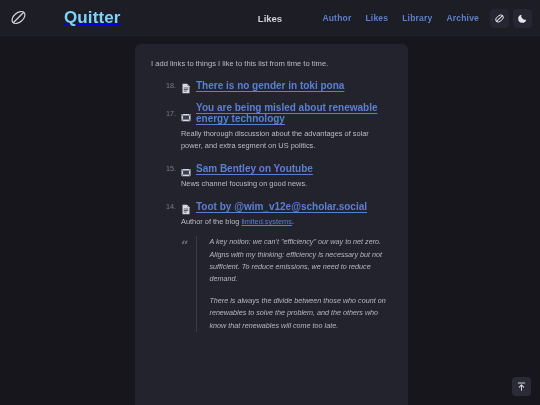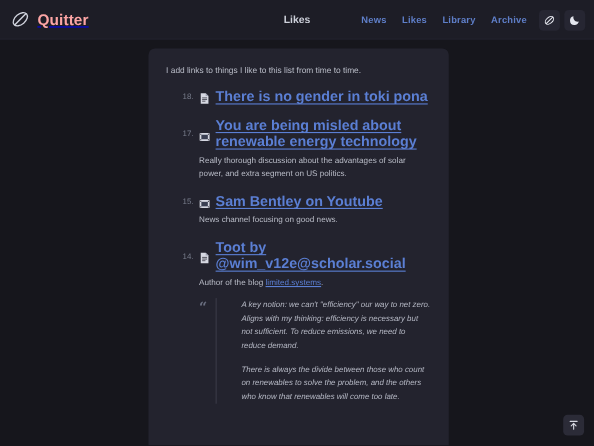--- a/index.html
+++ b/index.html
@@ -17,21 +17,21 @@
     background: #1d1d26;
     display: flex; align-items: center;
     border-bottom: 1px solid #22222c;
   }
   #brand {
     display: flex; align-items: center; gap: 7px;
     margin-left: 10px; width: 200px;
   }
   #brand .logo { width: 17px; height: 17px; display: block; flex: 0 0 auto; }
   #brand .wordmark {
-    color: #fca5a5; font-size: 14px; font-weight: bold; letter-spacing: .1px;
+    color: #7dd3fc; font-size: 17px; font-weight: bold; letter-spacing: .1px; margin-left: 30px;
   }
   #page-title-center {
     position: absolute; left: 0; right: 0; top: 0; height: 36px;
     display: flex; align-items: center; justify-content: center;
     pointer-events: none;
   }
   #page-title-center .t { color: #cdd0da; font-size: 9.5px; font-weight: bold; }
 
   #topnav {
     position: absolute; right: 8px; top: 0; height: 36px;
@@ -65,41 +65,41 @@
   ol#likes-list { list-style: none; }
   li.like-item { display: block; margin-bottom: 11px; }
   .item-head { display: flex; align-items: center; gap: 5px; }
   .item-num {
     color: #787d8c; font-size: 7.2px; width: 13px; text-align: right;
     flex: 0 0 auto;
     margin-left: 12px;
   }
   .item-icon { width: 10px; height: 11px; flex: 0 0 auto; display: block; }
   .item-link {
-    color: #5b7fd4; font-size: 13px; font-weight: bold;
+    color: #5b7fd4; font-size: 10px; font-weight: bold;
     text-underline-offset: 1.5px;
   }
   .item-desc {
     color: #b9bcc7; font-size: 7.4px; line-height: 1.62;
     margin-left: 30px; margin-top: 4px;
   }
   .item-desc a { color: #5b7fd4; text-decoration: underline; }
 
   
   .quote-wrap {
     margin-left: 30px; margin-top: 8px;
     display: flex; gap: 8px;
   }
   .quote-mark {
     color: #6a6f80; font-size: 13px; font-weight: bold;
     line-height: 1; padding-top: 3px; flex: 0 0 auto;
     font-family: "DejaVu Serif", serif;
   }
   .quote-body {
-    border-left: 1.5px solid #3a3a48; padding-left: 22px;
+    border-left: 1.5px solid #3a3a48; padding-left: 12px;
     flex: 1 1 auto;
   }
   .quote-body p {
     color: #b4b7c3; font-size: 7.2px; line-height: 1.72;
     font-style: italic; margin-bottom: 9px;
   }
   .quote-body p:last-child { margin-bottom: 0; }
 
   
   #to-top {
@@ -123,21 +123,21 @@
       </svg>
     </span>
     <span class="wordmark">Quitter</span>
   </a>
 
   <div id="page-title-center">
     <span class="t">Likes</span>
   </div>
 
   <nav id="topnav">
-    <a class="navlink" href="#">News</a>
+    <a class="navlink" href="#">Author</a>
     <a class="navlink" href="#">Likes</a>
     <a class="navlink" href="#">Library</a>
     <a class="navlink" href="#">Archive</a>
 
     <div class="iconbtn">
       <span>
         <svg viewBox="0 0 24 24" fill="none">
           <ellipse cx="12" cy="12" rx="9.5" ry="6" transform="rotate(-40 12 12)" stroke="#e4e6ee" stroke-width="2" fill="none"></ellipse>
           <line x1="5.5" y1="18.5" x2="18.5" y2="5.5" stroke="#e4e6ee" stroke-width="2.2" stroke-linecap="round"></line>
         </svg>

